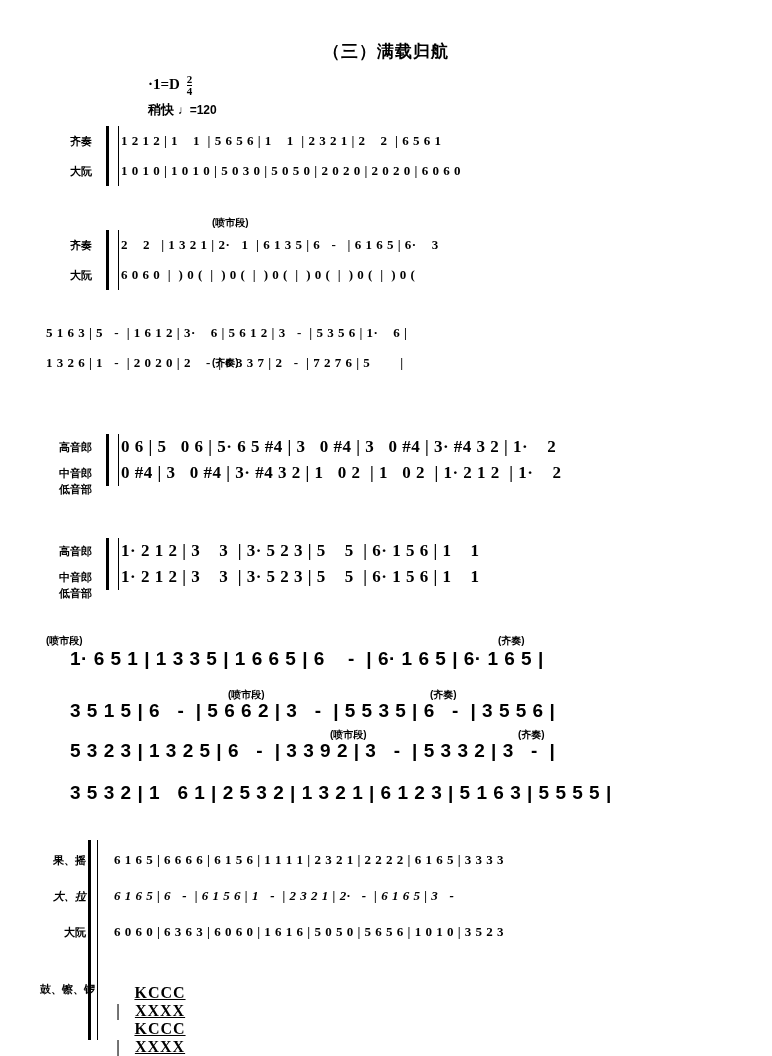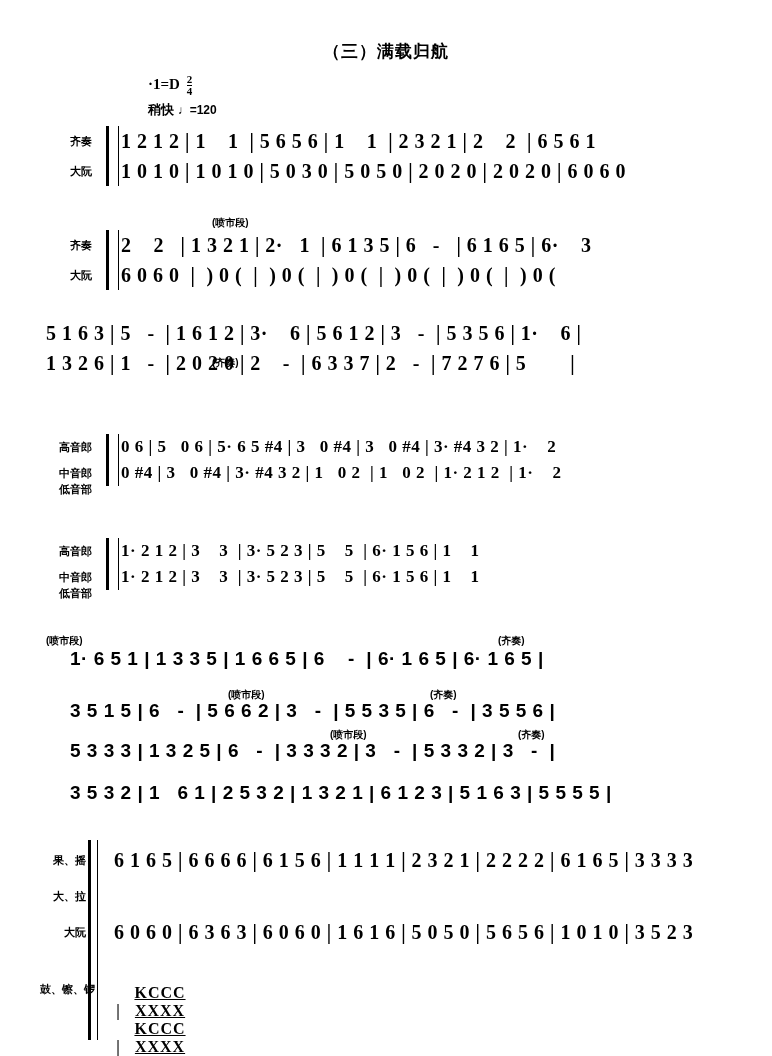--- a/index.html
+++ b/index.html
@@ -76,21 +76,21 @@
     font-family: "Liberation Sans", sans-serif;
     font-size: 11px;
     font-weight: bold;
     width: 46px;
     text-align: right;
     padding-right: 14px;
     flex: none;
   }
   .notes {
     font-family: "Liberation Serif", serif;
-    font-size: 20px;
+    font-size: 13px;
     font-weight: bold;
     letter-spacing: 0.5px;
     white-space: pre;
   }
   .notes.small { font-size: 17px; }
   .brace {
     flex: none;
     width: 9px;
     align-self: stretch;
     border-left: 3px solid #000;
@@ -228,35 +228,36 @@
   <div class="tag" style="left:46px; top:634px;">(喷市段)</div>
   <div class="tag" style="left:498px; top:634px;">(齐奏)</div>
   <div class="freeline" style="left:46px; top:648px;">1· 6 5 1 | 1 3 3 5 | 1 6 6 5 | 6    -  | 6· 1 6 5 | 6· 1 6 5 |</div>
 
   <div class="tag" style="left:228px; top:688px;">(喷市段)</div>
   <div class="tag" style="left:430px; top:688px;">(齐奏)</div>
   <div class="freeline" style="left:46px; top:700px;">3 5 1 5 | 6   -  | 5 6 6 2 | 3   -  | 5 5 3 5 | 6   -  | 3 5 5 6 |</div>
 
   <div class="tag" style="left:330px; top:728px;">(喷市段)</div>
   <div class="tag" style="left:518px; top:728px;">(齐奏)</div>
-  <div class="freeline" style="left:46px; top:740px;">5 3 3 3 | 1 3 2 5 | 6   -  | 3 3 3 2 | 3   -  | 5 3 3 2 | 3   -  |</div>
+  <div class="freeline" style="left:46px; top:740px;">5 3 2 3 | 1 3 2 5 | 6   -  | 3 3 9 2 | 3   -  | 5 3 3 2 | 3   -  |</div>
 
   <div class="freeline" style="left:46px; top:782px;">3 5 3 2 | 1   6 1 | 2 5 3 2 | 1 3 2 1 | 6 1 2 3 | 5 1 6 3 | 5 5 5 5 |</div>
 
   <div class="brace-tall" style="left:88px; top:840px; height:200px;"></div>
 
   <div class="system" style="left:40px; top:842px;">
     <div class="row" style="height:36px;">
       <span class="lbl">果、摇</span>
       <span style="width:14px; flex:none;"></span>
       <span class="notes">6 1 6 5 | 6 6 6 6 | 6 1 5 6 | 1 1 1 1 | 2 3 2 1 | 2 2 2 2 | 6 1 6 5 | 3 3 3 3</span>
     </div>
-    <div class="row" style="height:36px;">
+    <div class="row" style="height:36px;font-style:italic;">
       <span class="lbl">大、拉</span>
       <span style="width:14px; flex:none;"></span>
+      <span class="notes">6 1 6 5 | 6   -  | 6 1 5 6 | 1   -  | 2 3 2 1 | 2·   -  | 6 1 6 5 | 3   -</span>
     </div>
     <div class="row" style="height:36px;">
       <span class="lbl">大阮</span>
       <span style="width:14px; flex:none;"></span>
       <span class="notes">6 0 6 0 | 6 3 6 3 | 6 0 6 0 | 1 6 1 6 | 5 0 5 0 | 5 6 5 6 | 1 0 1 0 | 3 5 2 3</span>
     </div>
   </div>
 
   <div class="tag" style="left:40px; top:982px; font-size:11px;">鼓、镲、锣</div>
   <div class="perc" style="left:98px; top:966px;">

